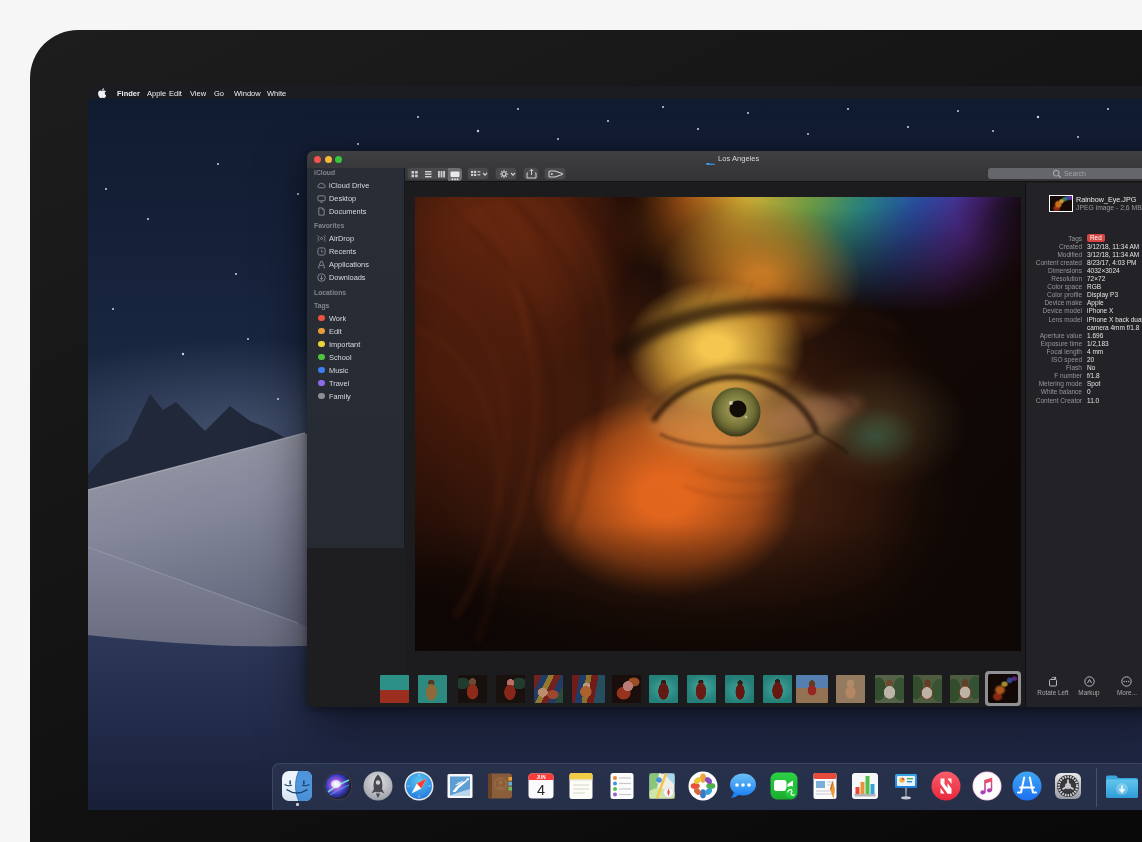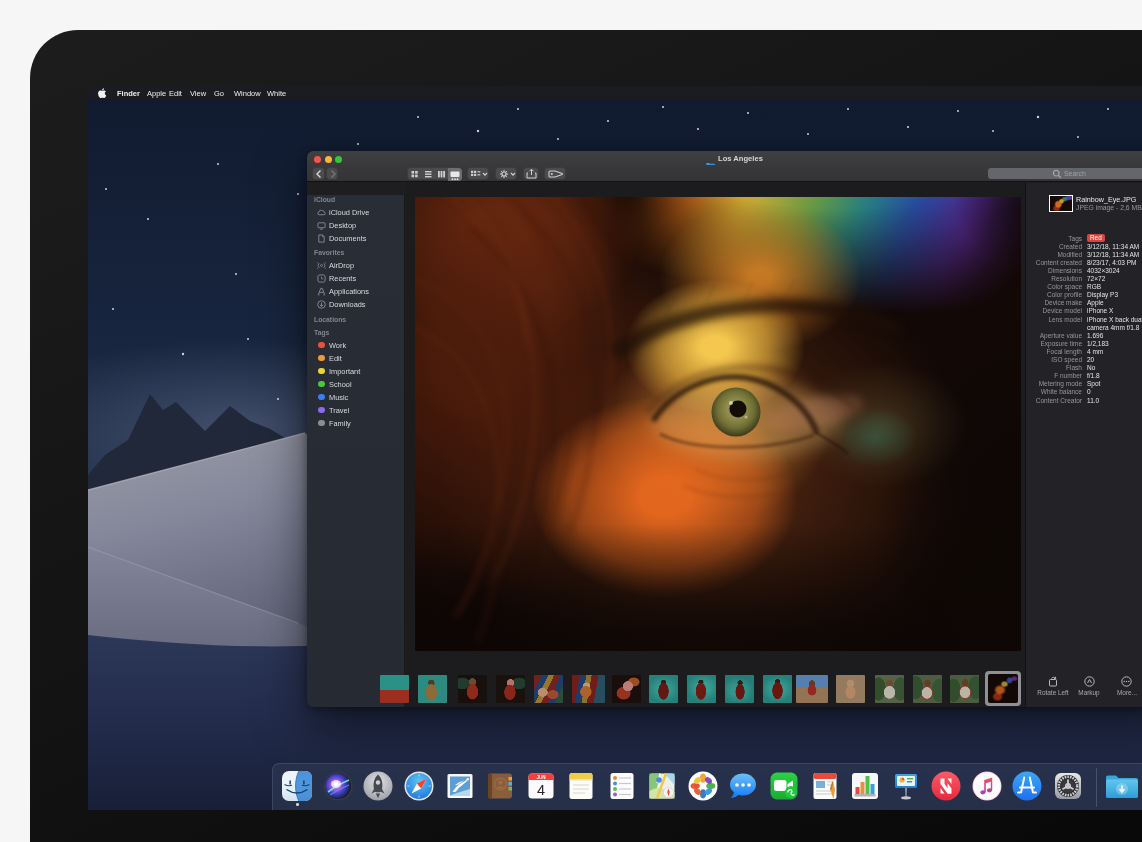--- a/index.html
+++ b/index.html
@@ -9,21 +9,21 @@
 #menubar span{position:absolute;top:2.5px;white-space:nowrap}
 #wall{position:absolute;left:0;top:13px;width:1054px;height:711px}
 #dock{position:absolute;left:184px;top:677px;width:1000px;height:47px;background:rgba(58,68,96,.42);border:1px solid rgba(140,150,180,.22);border-radius:7px 7px 0 0;border-bottom:none}
 .di{position:absolute;top:7px;width:30px;height:30px}
 #win{position:absolute;left:219px;top:65px;width:868px;height:556px;border-radius:6px;background:#1e1e20;box-shadow:0 18px 50px rgba(0,0,0,.55),0 2px 10px rgba(0,0,0,.4);overflow:hidden}
 #titlebar{position:absolute;left:0;top:0;width:100%;height:14px;background:linear-gradient(#404042,#39393b);border-radius:6px 6px 0 0}
 #toolbar{position:absolute;left:0;top:14px;width:100%;height:17px;background:linear-gradient(#39393b,#343436);border-bottom:1px solid #111}
 .tl{position:absolute;top:5px;width:7px;height:7px;border-radius:50%}
 .tbtn{position:absolute;top:2px;height:13px;background:#4b4b4e;border-radius:3.5px;border:0.5px solid #3c3c3e}
 .tbtn>svg{display:block;margin:0 auto}
-#sidebar{position:absolute;left:0;top:44px;width:98px;height:524px;background:linear-gradient(#292d36,#262a33);border-right:1px solid #17181c}
+#sidebar{position:absolute;left:0;top:17px;width:98px;height:380px;background:linear-gradient(#292d36,#262a33);border-right:1px solid #17181c}
 .shead{position:absolute;left:7px;color:#82868e;font-size:6.8px;font-weight:700}
 .sitem{position:absolute;left:22px;color:#d9dbde;font-size:7.4px;white-space:nowrap}
 .sic{position:absolute;left:10px;width:9px;height:9px}
 .tagdot{position:absolute;left:11px;width:6.5px;height:6.5px;border-radius:50%}
 #content{position:absolute;left:99px;top:32px;width:619px;height:524px;background:#1c1c1e}
 #photo{position:absolute;left:9px;top:14px;width:606px;height:454px;background-color:#120805;overflow:hidden}
 #strip{position:absolute;left:0;top:492px;width:619px;height:28px}
 #glows{position:absolute;left:0;top:0;width:606px;height:454px;background:
  radial-gradient(ellipse 60px 42px at 460px 240px,rgba(50,150,125,.34),rgba(50,150,125,0) 72%),
  radial-gradient(ellipse 115px 85px at 468px 228px,rgba(135,128,72,.28),rgba(135,128,72,0) 74%),
@@ -409,21 +409,21 @@
   </div>
   <div id="win">
     <div id="titlebar">
       <div class="tl" style="left:7px;background:#f4544d"></div>
       <div class="tl" style="left:17.5px;background:#f6b73c"></div>
       <div class="tl" style="left:28px;background:#38c53d"></div>
       <div style="position:absolute;left:399px;top:4px;width:9px;height:7px"><svg width="9" height="7" viewBox="0 0 9 7">
               <path d="M0.3,1.6 Q0.3,0.9 1,0.9 L3.1,0.9 L3.9,1.8 L8,1.8 Q8.7,1.8 8.7,2.5 L8.7,5.9 Q8.7,6.6 8,6.6 L1,6.6 Q0.3,6.6 0.3,5.9 Z" fill="#49a0e8"></path>
               <path d="M0.3,2.6 L8.7,2.6" stroke="#2d7fc8" stroke-width=".5"></path>
             </svg></div>
-      <div style="position:absolute;left:411px;top:3px;font-size:7.6px;font-weight:700;color:#d6d6d8">Los Angeles</div>
+      <div style="position:absolute;left:411px;top:3px;font-size:7.6px;font-weight:400;color:#d6d6d8">Los Angeles</div>
     </div>
     <div id="toolbar">
       <div class="tbtn" style="left:5px;width:12.5px">
             <svg width="12" height="12" style="margin-top:.2px">
               <path d="M7.5,2.5 L4,6 L7.5,9.5" stroke="#d8d8da" stroke-width="1.4" fill="none"></path>
             </svg>
           </div>
       <div class="tbtn" style="left:18.5px;width:12.5px">
             <svg width="12" height="12" style="margin-top:.2px">
               <path d="M4.5,2.5 L8,6 L4.5,9.5" stroke="#77777a" stroke-width="1.4" fill="none"></path>

